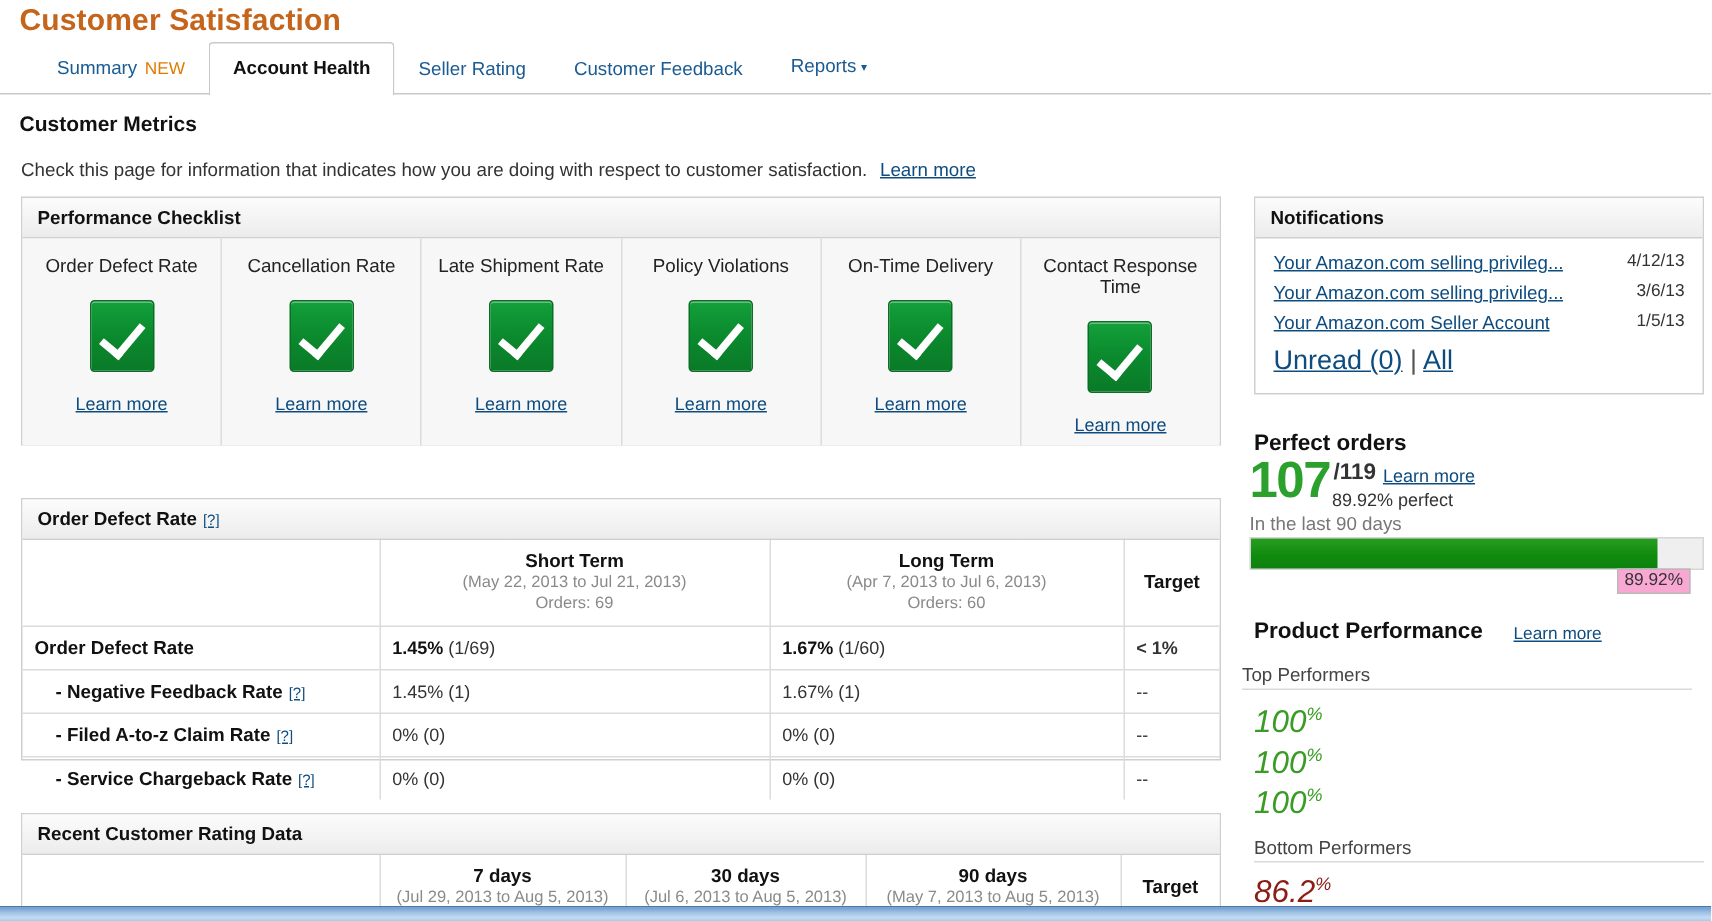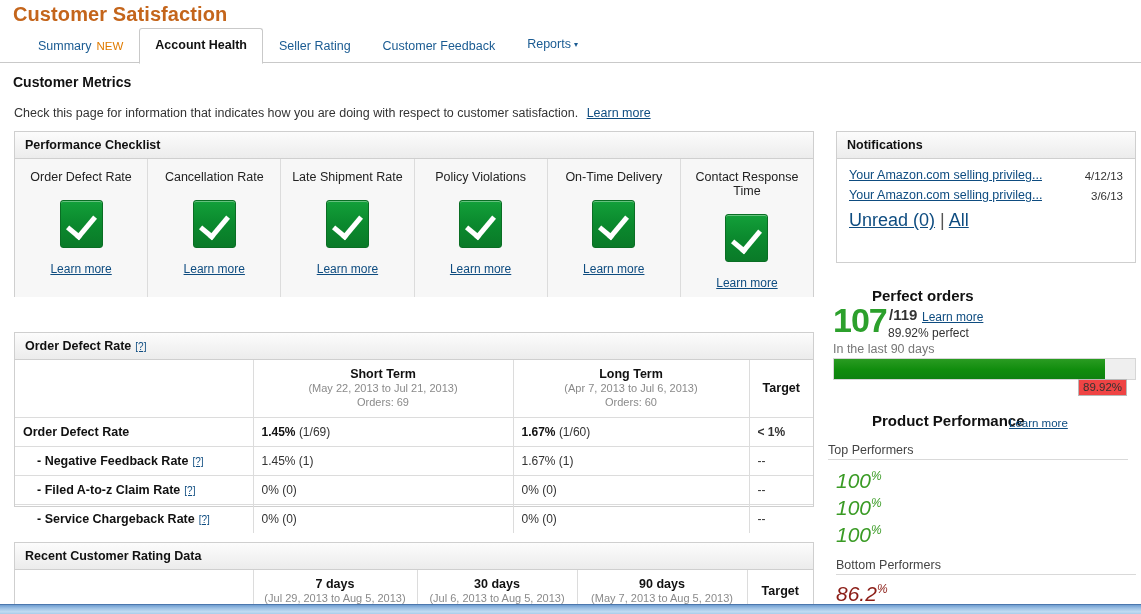--- a/index.html
+++ b/index.html
@@ -218,40 +218,39 @@
 
   #odr { left: 14px; top: 332px; width: 800px; height: 175px; }
   #recent { left: 14px; top: 542px; width: 800px; height: 90px; }
 
   
   #notifications { left: 836px; top: 131px; width: 300px; height: 132px; }
   .notif-body { padding: 9px 12px 8px 12px; }
   .notif-row {
     display: flex;
     justify-content: space-between;
-    align-items: flex-end;
+    align-items: flex-start;
     margin-bottom: 6px;
     font-size: 12.5px;
   }
   .notif-row .nlink {
     color: #0e4c80;
     text-decoration: underline;
     cursor: pointer;
     white-space: nowrap;
     overflow: hidden;
   }
   .notif-row .ndate { color: #333; font-size: 11.5px; white-space: nowrap; padding-left: 10px;}
   .notif-foot { margin-top: 8px; font-size: 18px; color: #555; }
 
   .rt-heading {
     position: absolute;
     font-size: 15px;
     font-weight: bold;
     color: #111;
-    margin-left: 36px;
   }
   #perfect-title { left: 836px; top: 287px; }
 
   .big-num {
     position: absolute;
     left: 833px; top: 303px;
     font-size: 34px;
     font-weight: bold;
     color: #2ca02c;
     line-height: 34px;
@@ -290,21 +289,21 @@
     box-sizing: border-box;
   }
   .pbar-fill {
     height: 100%;
     background: #1a8a16;
     background: linear-gradient(to bottom, #2a9c22 0%, #108c0d 55%, #0e8110 100%);
   }
   .pbar-tip {
     position: absolute;
     left: 1078px; top: 379px;
-    background: #ef4444;
+    background: #f9a8d4;
     border: 1px solid #b9b9b9;
     font-size: 11.5px;
     color: #333;
     padding: 1px 4px 2px 4px;
     white-space: nowrap;
   }
 
   #pp-title { left: 836px; top: 412px; }
   .pp-learn { position: absolute; left: 1009px; top: 417px; font-size: 11.5px; }
 
@@ -478,20 +477,24 @@
     <div class="panel-head">Notifications</div>
     <div class="notif-body" id="notif-body">
         <div class="notif-row">
           <a class="nlink">Your Amazon.com selling privileg...</a>
           <span class="ndate">4/12/13</span>
         </div>
         <div class="notif-row">
           <a class="nlink">Your Amazon.com selling privileg...</a>
           <span class="ndate">3/6/13</span>
         </div>
+        <div class="notif-row">
+          <a class="nlink">Your Amazon.com Seller Account</a>
+          <span class="ndate">1/5/13</span>
+        </div>
         <div class="notif-foot"><a class="lnk">Unread (0)</a><span> | </span><a class="lnk">All</a></div>
       </div>
   </div>
 
   <div class="rt-heading" id="perfect-title">Perfect orders</div>
   <div class="big-num">107</div>
   <div class="den">/119</div>
   <a class="lnk po-learn">Learn more</a>
   <div class="po-sub">89.92% perfect</div>
   <div class="po-days">In the last 90 days</div>

